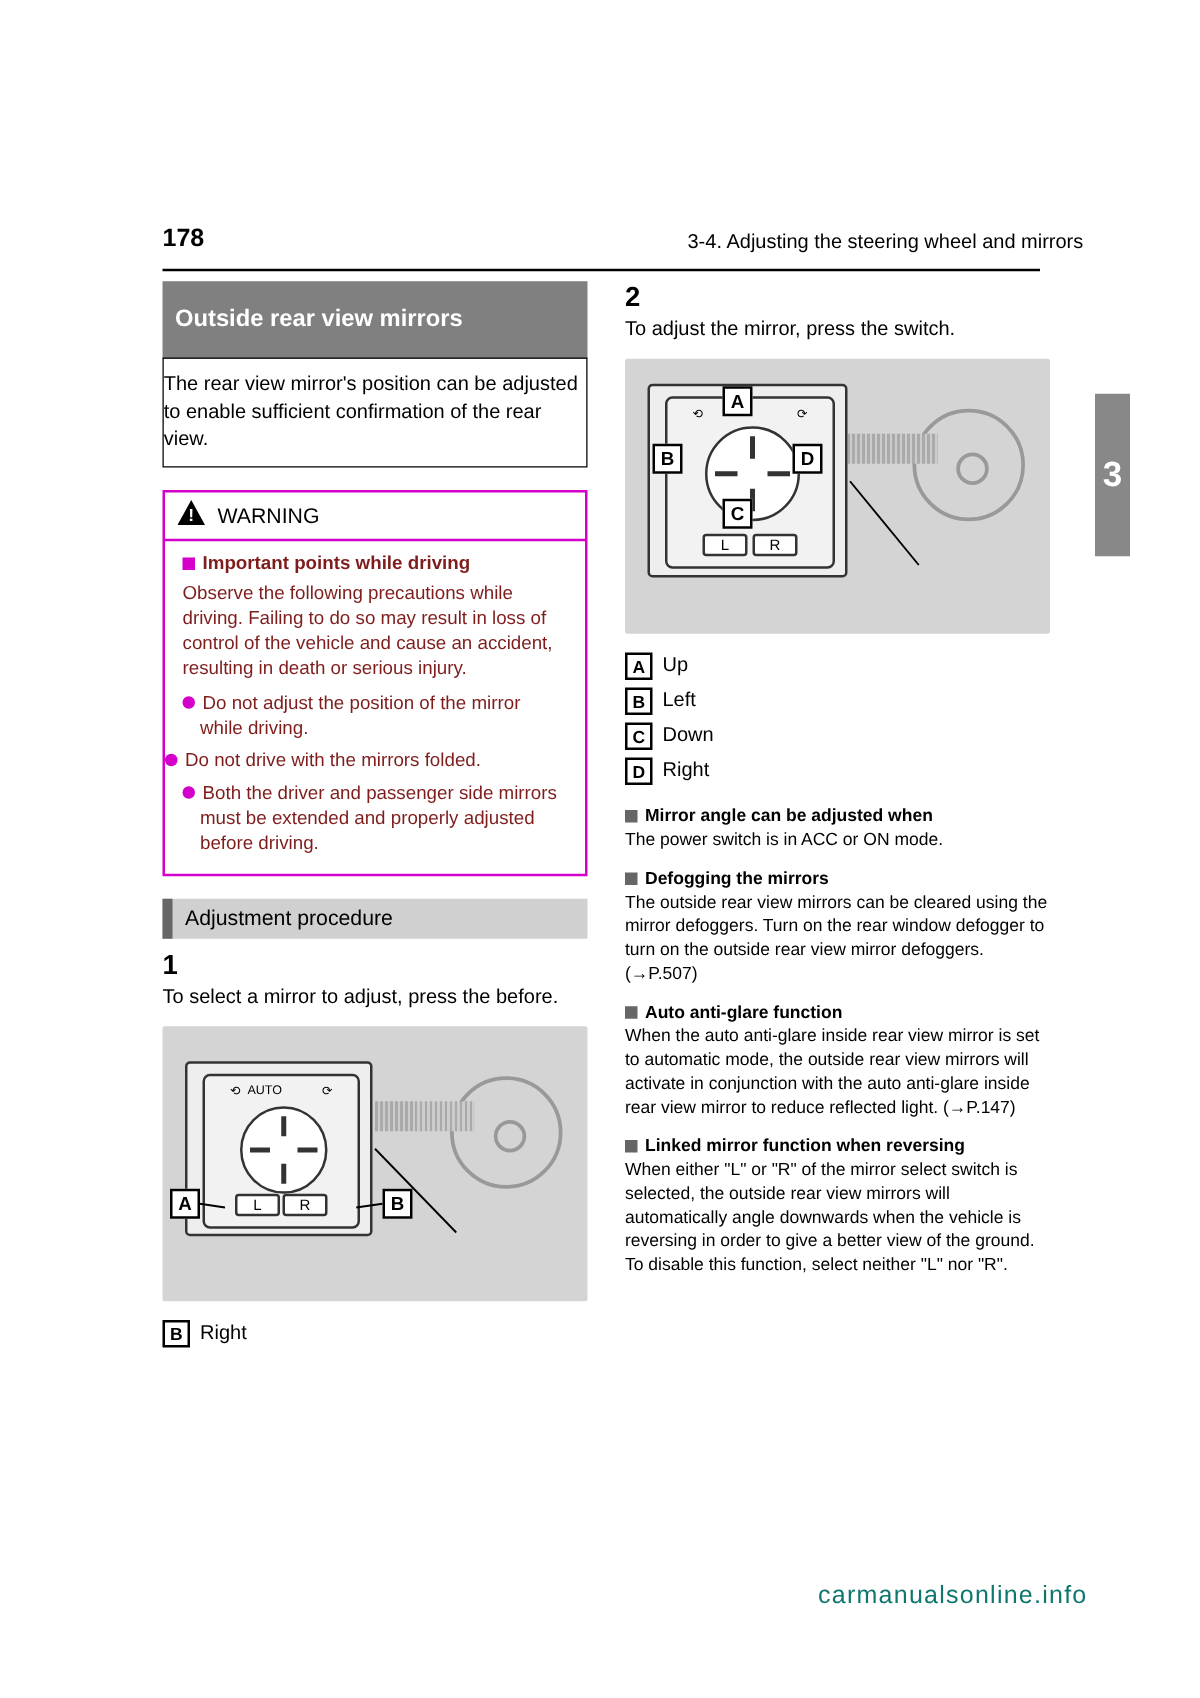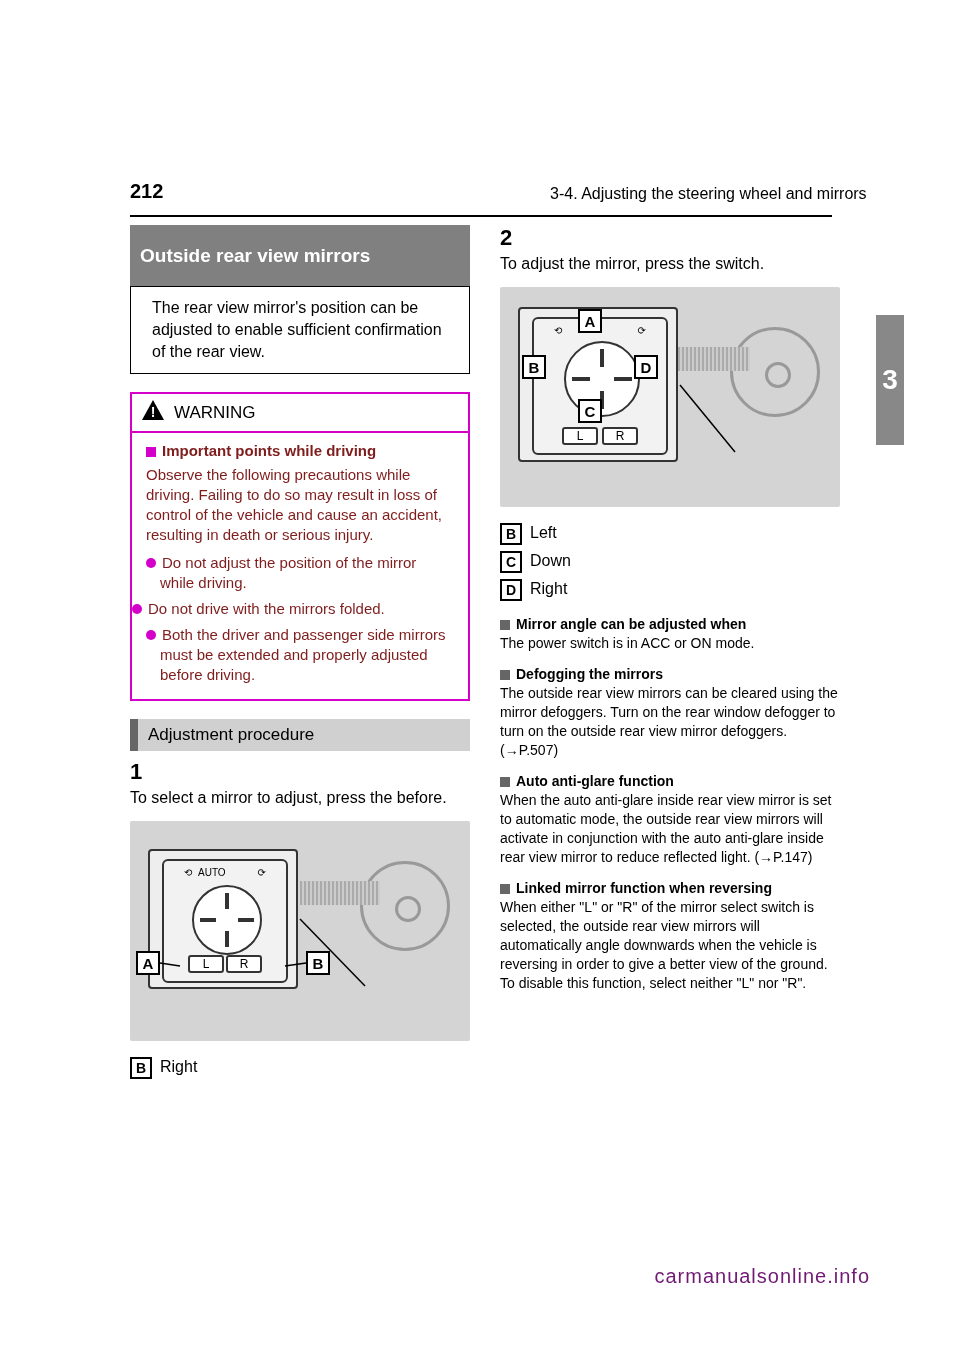--- a/index.html
+++ b/index.html
@@ -7,54 +7,54 @@
   .page { position:relative; width:960px; height:1358px; }
   .hr-top { position:absolute; left:130px; top:215px; width:702px; height:2px; background:#000; }
   .header-page { position:absolute; left:130px; top:180px; font-size:20px; font-weight:bold; }
   .header-chap { position:absolute; left:550px; top:185px; font-size:16px; }
   .sidebar-tab { position:absolute; right:56px; top:315px; width:28px; height:130px; background:#888; color:#fff; font-size:28px; font-weight:bold; display:flex; align-items:center; justify-content:center; }
   .col { position:absolute; width:340px; }
   .col-left { left:130px; top:225px; }
   .col-right { left:500px; top:225px; }
   
   .sec-bar { background:#808080; color:#fff; padding:20px 10px; font-size:19px; font-weight:bold; height:62px; display:flex; align-items:center; }
-  .intro-box { border:1px solid #000; padding:10px 21px; margin-top:-1px; font-size:16px; line-height:22px; }
+  .intro-box { border:1px solid #000; padding:10px 0; margin-top:-1px; font-size:16px; line-height:22px; }
   
   .warn-box { border:2px solid #d400c9; margin-top:18px; }
   .warn-title { border-bottom:2px solid #d400c9; padding:6px 10px; display:flex; align-items:center; gap:10px; font-size:17px; }
   .warn-body { padding:8px 14px 14px 14px; font-size:15px; line-height:20px; color:#7f1d1d; }
   .warn-body .sq { display:inline-block; width:10px; height:10px; background:#d400c9; margin-right:6px; vertical-align:middle; }
   .warn-body .dot { display:inline-block; width:10px; height:10px; background:#d400c9; border-radius:50%; margin-right:6px; margin-left:-14px; }
   
   .proc-bar { margin-top:18px; background:#d0d0d0; border-left:8px solid #666; padding:6px 10px; font-size:17px; }
   .step-num { font-size:22px; font-weight:bold; margin-top:8px; }
   .step-text { font-size:16px; line-height:22px; margin-top:2px; }
   
   .diagram { width:340px; height:220px; margin-top:12px; border:0; background:#d4d4d4; position:relative; overflow:hidden; border-radius:2px; }
   .callout-box { position:absolute; border:2px solid #333; background:#eee; border-radius:4px; }
   .badge { position:absolute; width:24px; height:24px; border:2px solid #000; background:#fff; display:flex; align-items:center; justify-content:center; font-weight:bold; font-size:15px; }
   .legend { margin-top:12px; font-size:16px; line-height:28px; }
   .legend .badge-inline { display:inline-flex; width:22px; height:22px; border:2px solid #000; background:#fff; align-items:center; justify-content:center; font-weight:bold; font-size:14px; margin-right:8px; vertical-align:middle; }
   
   .notes { margin-top:3px; font-size:14px; line-height:19px; }
   .notes .sq2 { display:inline-block; width:10px; height:10px; background:#666; margin-right:6px; vertical-align:middle; }
   .notes .item { margin-top:12px; }
-  .watermark { position:absolute; right:90px; bottom:70px; font-size:20px; color:#701a75; letter-spacing:1px; font-family:Arial,sans-serif; }
+  .watermark { position:absolute; right:90px; bottom:70px; font-size:20px; color:#0f766e; letter-spacing:1px; font-family:Arial,sans-serif; }
   
   .dash { position:absolute; inset:0; }
   .steer { position:absolute; right:20px; top:40px; width:90px; height:90px; border:3px solid #999; border-radius:50%; }
   .steer::after { content:''; position:absolute; left:50%; top:50%; width:20px; height:20px; margin:-10px 0 0 -10px; border:3px solid #999; border-radius:50%; }
   .vent { position:absolute; background:repeating-linear-gradient(90deg,#aaa,#aaa 2px,#ccc 2px,#ccc 4px); height:24px; width:80px; }
 </style>
 </head>
 <body>
 
 <div class="page">
 
-  <div class="header-page">212</div>
+  <div class="header-page">178</div>
   <div class="header-chap">3-4. Adjusting the steering wheel and mirrors</div>
   <div class="hr-top"></div>
   <div class="sidebar-tab">3</div>
 
   <div class="col col-left">
 
     <div class="sec-bar">
       <span>Outside rear view mirrors</span>
     </div>
 
@@ -150,20 +150,21 @@
       <div class="badge" style="left:78px;top:22px;">A</div>
       <div class="badge" style="left:22px;top:68px;">B</div>
       <div class="badge" style="left:78px;top:112px;">C</div>
       <div class="badge" style="left:134px;top:68px;">D</div>
       <svg style="position:absolute;inset:0;pointer-events:none" width="340" height="220">
         <line x1="180" y1="98" x2="235" y2="165" stroke="#000" stroke-width="1.5"></line>
       </svg>
     </div>
 
     <div class="legend">
+      <div><span class="badge-inline">A</span><span>Up</span></div>
       <div><span class="badge-inline">B</span><span>Left</span></div>
       <div><span class="badge-inline">C</span><span>Down</span></div>
       <div><span class="badge-inline">D</span><span>Right</span></div>
     </div>
 
     <div class="notes">
       <div class="item">
         <span class="sq2"></span><b>Mirror angle can be adjusted when</b>
         <div>The power switch is in ACC or ON mode.</div>
       </div>

